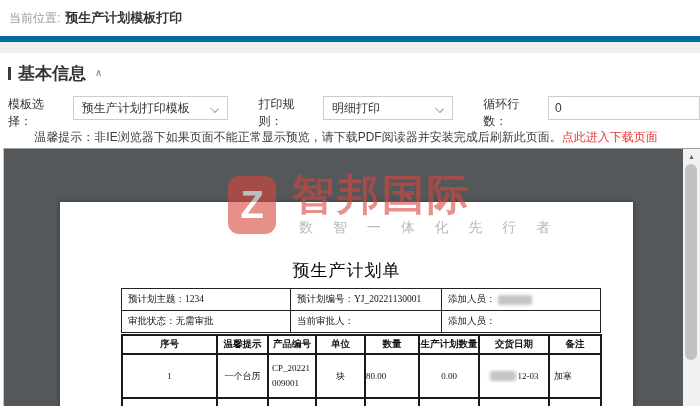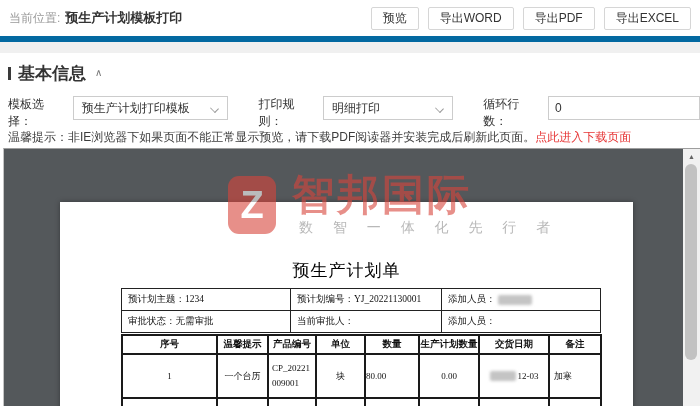--- a/index.html
+++ b/index.html
@@ -29,21 +29,21 @@
   .selectbox { width:164px; height:24px; border:1px solid #ccc; background:#fff;
     display:flex; align-items:center; justify-content:space-between; padding:0 8px;
     font-size:12px; color:#333; cursor:pointer; }
   .selectbox.rule { width:137px; }
   .chev { width:8px; height:8px; position:relative; }
   .chev::before { content:""; position:absolute; left:0; top:1px; width:6px; height:6px;
     border-right:1px solid #999; border-bottom:1px solid #999; transform:rotate(45deg) scale(1,0.8); } .g3 { margin-left:30px; }
   .textinput { width:152px; height:24px; border:1px solid #ccc; background:#fff;
     font-size:12px; color:#333; padding:0 6px; font-family:inherit; }
 
-  .notice { margin:9px 16px 0 8px; font-size:12px; color:#3c3c3c; height:15px; white-space:nowrap; }
+  .notice { margin:9px 16px 0 8px; font-size:12px; color:#3c3c3c; height:15px; white-space:nowrap;text-align:center; }
   .notice a { color:#e63434; text-decoration:none; cursor:pointer; }
 
   
   .viewer { position:relative; margin-left:3px; margin-top:4px; height:260px;
     background:#54585b; border-top:1px solid #9e9e9e; border-left:1px solid #c4c4c4;
     overflow:hidden; }
 
   .scrollbar { position:absolute; top:0; right:0; bottom:0; width:17px; background:#f1f1f1; z-index:6; }
   .scroll-up { height:15px; display:flex; align-items:center; justify-content:center;
     font-size:7px; color:#636363; cursor:pointer; }
@@ -83,26 +83,20 @@
   .redact.person { width:34px; height:10px; margin-left:2px; }
   .redact.date { width:26px; height:10px; margin-right:2px; }
 </style>
 </head>
 <body>
 
 <div class="topbar">
   <div class="crumb">
     <span>当前位置:</span>
     <b>预生产计划模板打印</b>
-  </div>
-  <div class="actions">
-    <button class="btn">预览</button>
-    <button class="btn">导出WORD</button>
-    <button class="btn">导出PDF</button>
-    <button class="btn">导出EXCEL</button>
   </div>
 </div>
 
 <div class="gapstrip"></div>
 
 <div class="section-head">
   <span class="section-bar"></span>
   <span class="section-title">基本信息</span>
   <span class="section-caret">∧</span>
 </div>

